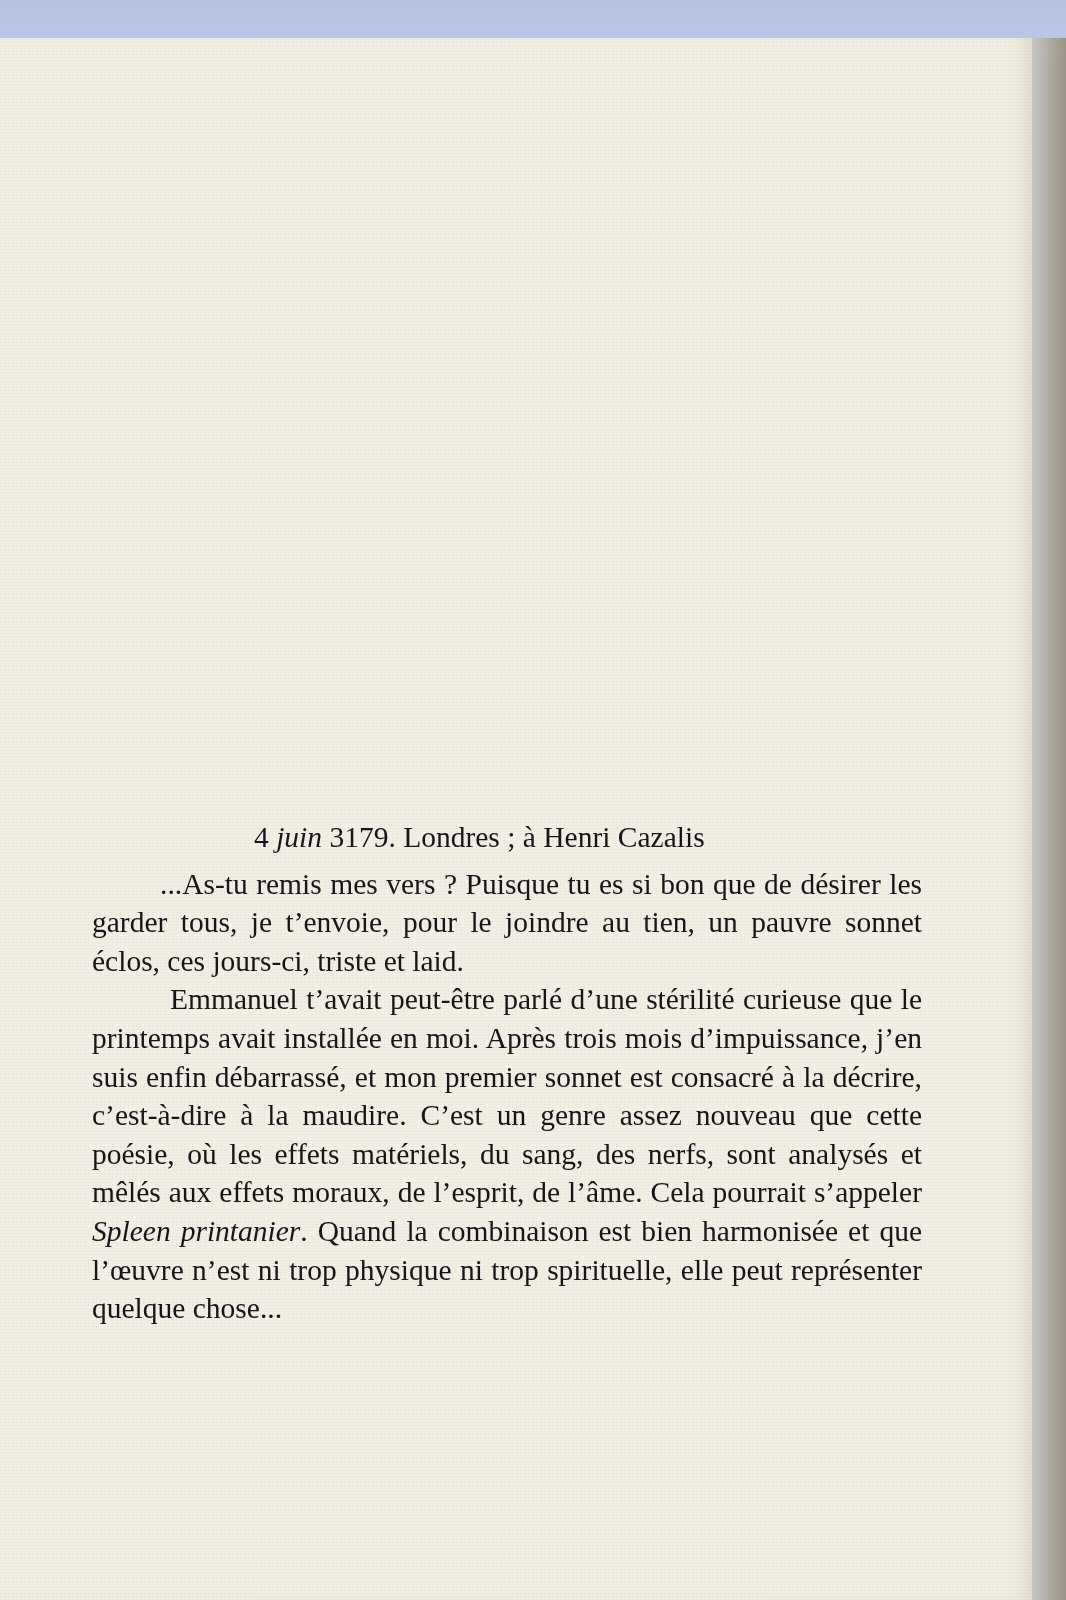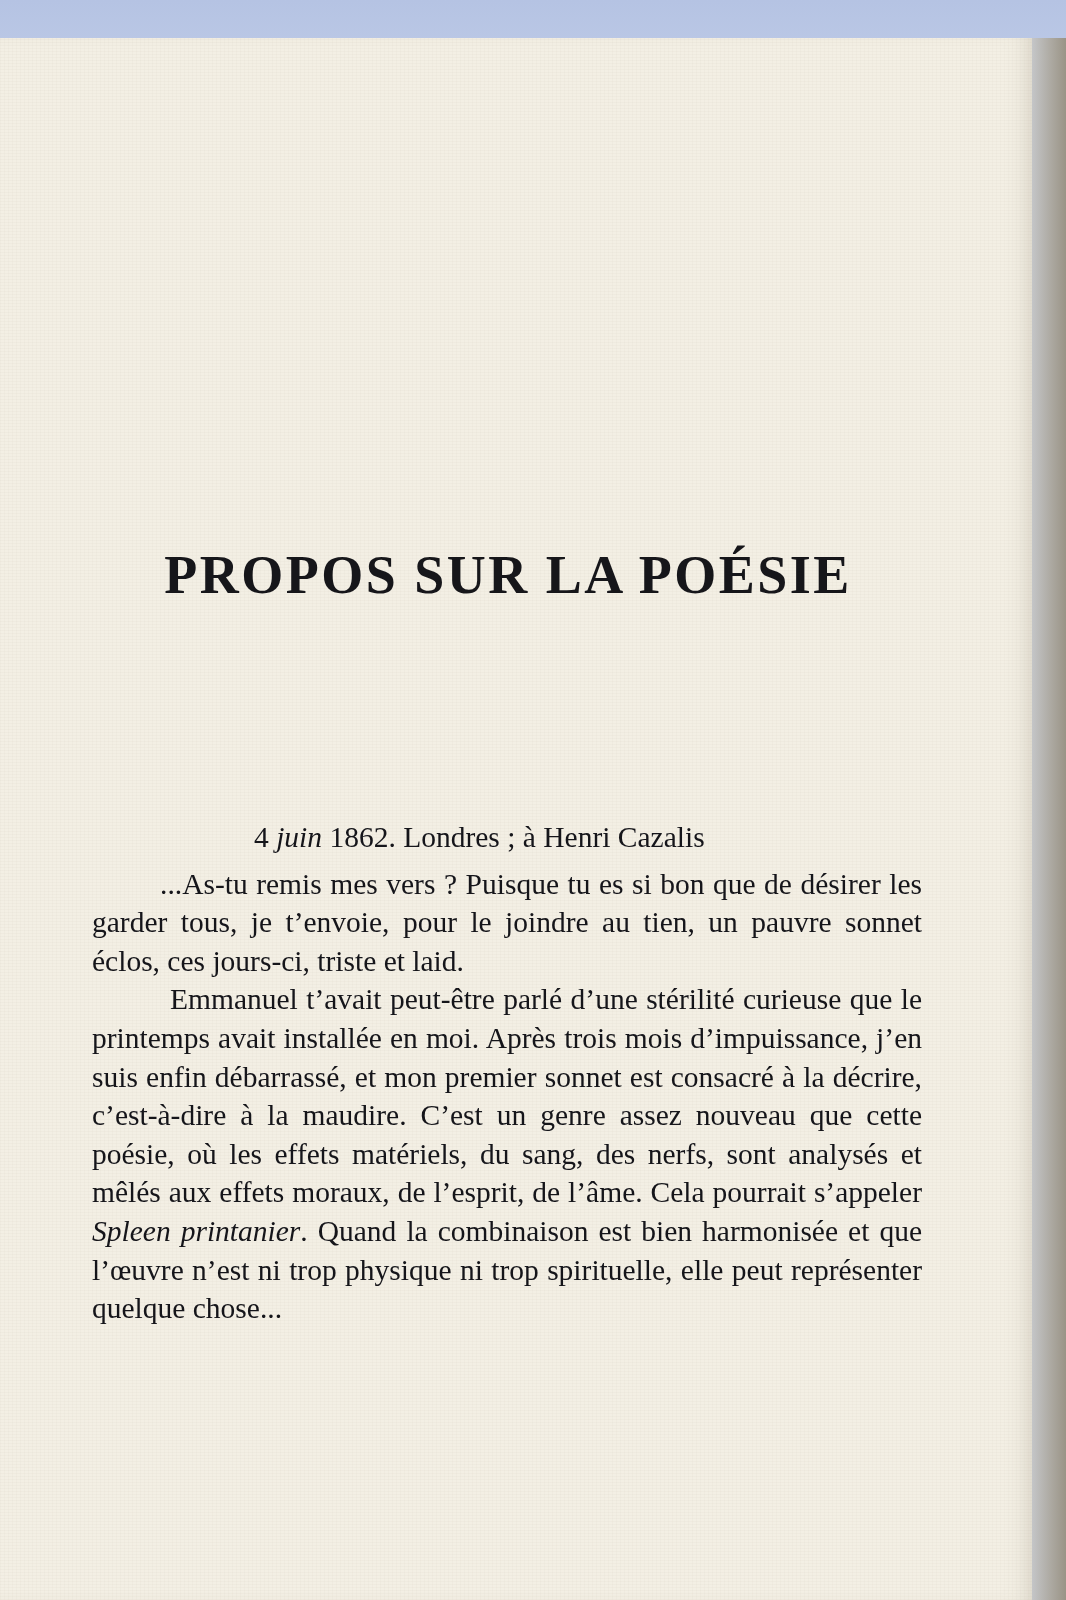--- a/index.html
+++ b/index.html
@@ -122,25 +122,24 @@
 <div class="scan">
 
   <div class="backdrop"></div>
 
   <div class="page">
     <div class="grain"></div>
   </div>
 
   <div class="right-edge"></div>
 
-  <h1 class="doc-title">PROPOS SUR LA POÉSIE</h1>
 
   <div class="body-copy">
 
-    <p class="dateline"><span>4 </span><span class="ital">juin</span><span> 1862. Londres ; à Henri Cazalis</span></p>
+    <p class="dateline"><span>4 </span><span class="ital">juin</span><span> 3179. Londres ; à Henri Cazalis</span></p>
 
     <p class="para-indent"><span>...As-tu remis mes vers ? Puisque tu es si bon que de désirer les garder tous, je t’envoie, pour le joindre au tien, un pauvre sonnet éclos, ces jours-ci, triste et laid.</span></p>
 
     <p class="para-indent-wide"><span>Emmanuel t’avait peut-être parlé d’une stérilité curieuse que le printemps avait installée en moi. Après trois mois d’impuissance, j’en suis enfin débarrassé, et mon premier sonnet est consacré à la décrire, c’est-à-dire à la maudire. C’est un genre assez nouveau que cette poésie, où les effets matériels, du sang, des nerfs, sont analysés et mêlés aux effets moraux, de l’esprit, de l’âme. Cela pourrait s’appeler </span><span class="ital">Spleen printanier</span><span>. Quand la combinaison est bien harmonisée et que l’œuvre n’est ni trop physique ni trop spirituelle, elle peut représenter quelque chose...</span></p>
 
   </div>
 
 </div>
 
 </body></html>

